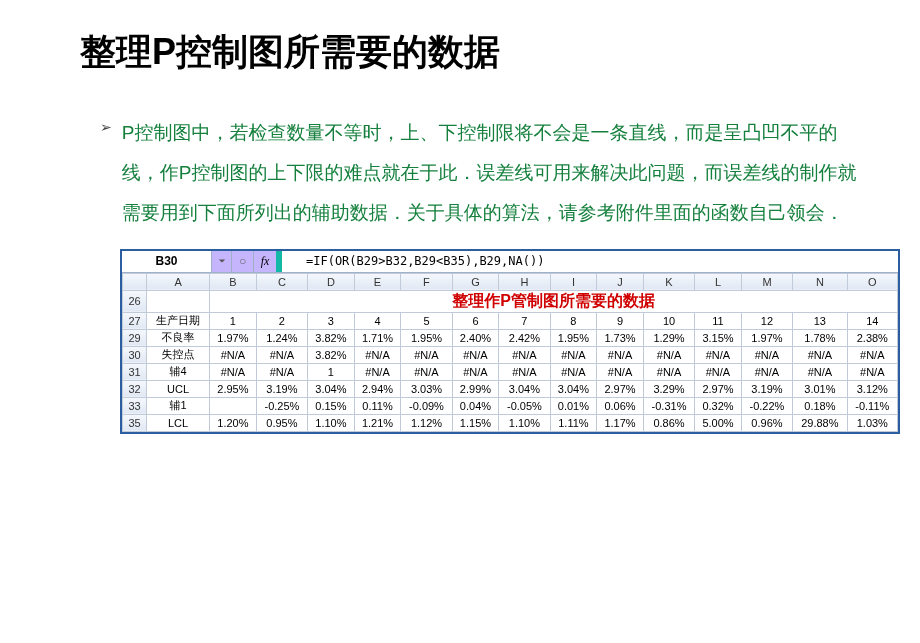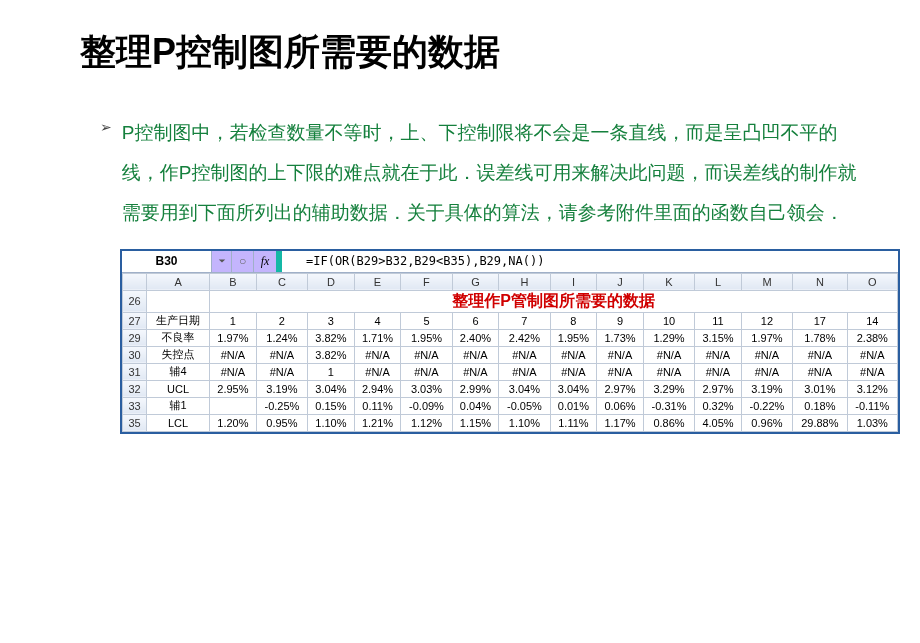--- a/index.html
+++ b/index.html
@@ -175,21 +175,21 @@
           <td>3</td>
           <td>4</td>
           <td>5</td>
           <td>6</td>
           <td>7</td>
           <td>8</td>
           <td>9</td>
           <td>10</td>
           <td>11</td>
           <td>12</td>
-          <td>17</td>
+          <td>13</td>
           <td>14</td>
         </tr>
         <tr>
           <th class="rowhead">29</th>
           <td class="label-cell">不良率</td>
           <td>1.97%</td>
           <td>1.24%</td>
           <td>3.82%</td>
           <td>1.71%</td>
           <td>1.95%</td>
@@ -281,20 +281,20 @@
           <td>1.20%</td>
           <td>0.95%</td>
           <td>1.10%</td>
           <td>1.21%</td>
           <td>1.12%</td>
           <td>1.15%</td>
           <td>1.10%</td>
           <td>1.11%</td>
           <td>1.17%</td>
           <td>0.86%</td>
-          <td>4.05%</td>
+          <td>5.00%</td>
           <td>0.96%</td>
           <td>29.88%</td>
           <td>1.03%</td>
         </tr>
       </tbody>
     </table>
 </div>
 
 </body></html>

